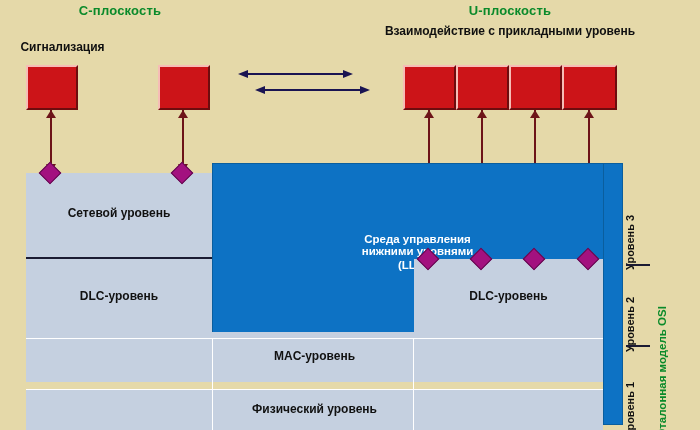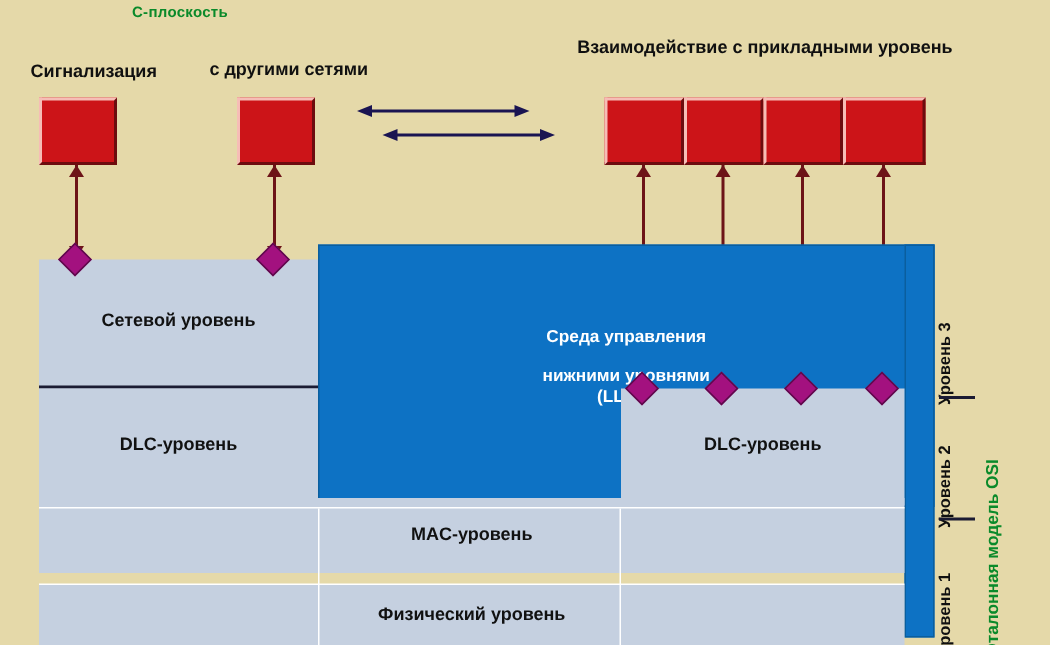--- a/index.html
+++ b/index.html
@@ -9,21 +9,21 @@
     font-family:"Liberation Sans", sans-serif;
     overflow:hidden;
     position:relative;
   }
   #stage{position:absolute;left:0;top:0;width:700px;height:430px;}
 
   .plane-title{
     position:absolute;
     color:#0a8a2a;
     font-weight:bold;
-    font-size:10px;
+    font-size:13px;
     letter-spacing:.2px;
     white-space:nowrap;
     text-align:center;
   }
   .blk-title{
     position:absolute;
     color:#101010;
     font-weight:bold;
     font-size:12px;
     line-height:15px;
@@ -128,24 +128,24 @@
   .rot.lvl{color:#101010;font-size:11px;}
   .rot.osi{color:#0a8a2a;font-size:11.5px;}
   .tick{position:absolute;height:1.5px;background:#1b1b33;}
 </style>
 </head>
 <body>
 
 <div id="stage">
 
   <div class="plane-title" style="left:30px;top:3px;width:180px;">C-плоскость</div>
+  <div class="plane-title" style="left:420px;top:3px;width:180px;">U-плоскость</div>
 
   <div class="blk-title" style="left:0px;top:40px;width:125px;">Сигнализация</div>
 
-  <div class="blk-title" style="left:120px;top:39px;width:145px;">с другими сетями</div>
 
   <div class="blk-title" style="left:345px;top:24px;width:330px;">Взаимодействие с прикладными уровень</div>
 
   <div class="redbox" style="left:26px;top:65px;width:52px;height:45px;"></div>
   <div class="redbox" style="left:158px;top:65px;width:52px;height:45px;"></div>
 
   <div class="redbox" style="left:403px;top:65px;width:53px;height:45px;"></div>
   <div class="redbox" style="left:456px;top:65px;width:53px;height:45px;"></div>
   <div class="redbox" style="left:509px;top:65px;width:53px;height:45px;"></div>
   <div class="redbox" style="left:562px;top:65px;width:55px;height:45px;"></div>
@@ -187,21 +187,21 @@
     <div class="ahead up"></div>
     <div class="ahead down"></div>
   </div>
   <div class="vconn single" style="left:584px;top:110px;height:148px;">
     <div class="stem"></div>
     <div class="ahead up"></div>
     <div class="ahead down"></div>
   </div>
 
   <div class="bluebox" style="left:212px;top:163px;width:411px;height:175px;">
-    <div class="lbl" style="top:54px;">Среда управления</div>
+    <div class="lbl" style="top:68px;">Среда управления</div>
     <div class="lbl" style="top:80px;">нижними уровнями</div>
     <div class="lbl" style="top:94px;">(LLME)</div>
   </div>
 
   <div class="bluestrip" style="left:603px;top:163px;width:20px;height:262px;"></div>
 
   <div class="layer" style="left:26px;top:173px;width:186px;height:104px;">
     <div class="lbl" style="top:33px;">Сетевой уровень</div>
   </div>
   <div class="hr-dark" style="left:26px;top:257px;width:186px;"></div>

